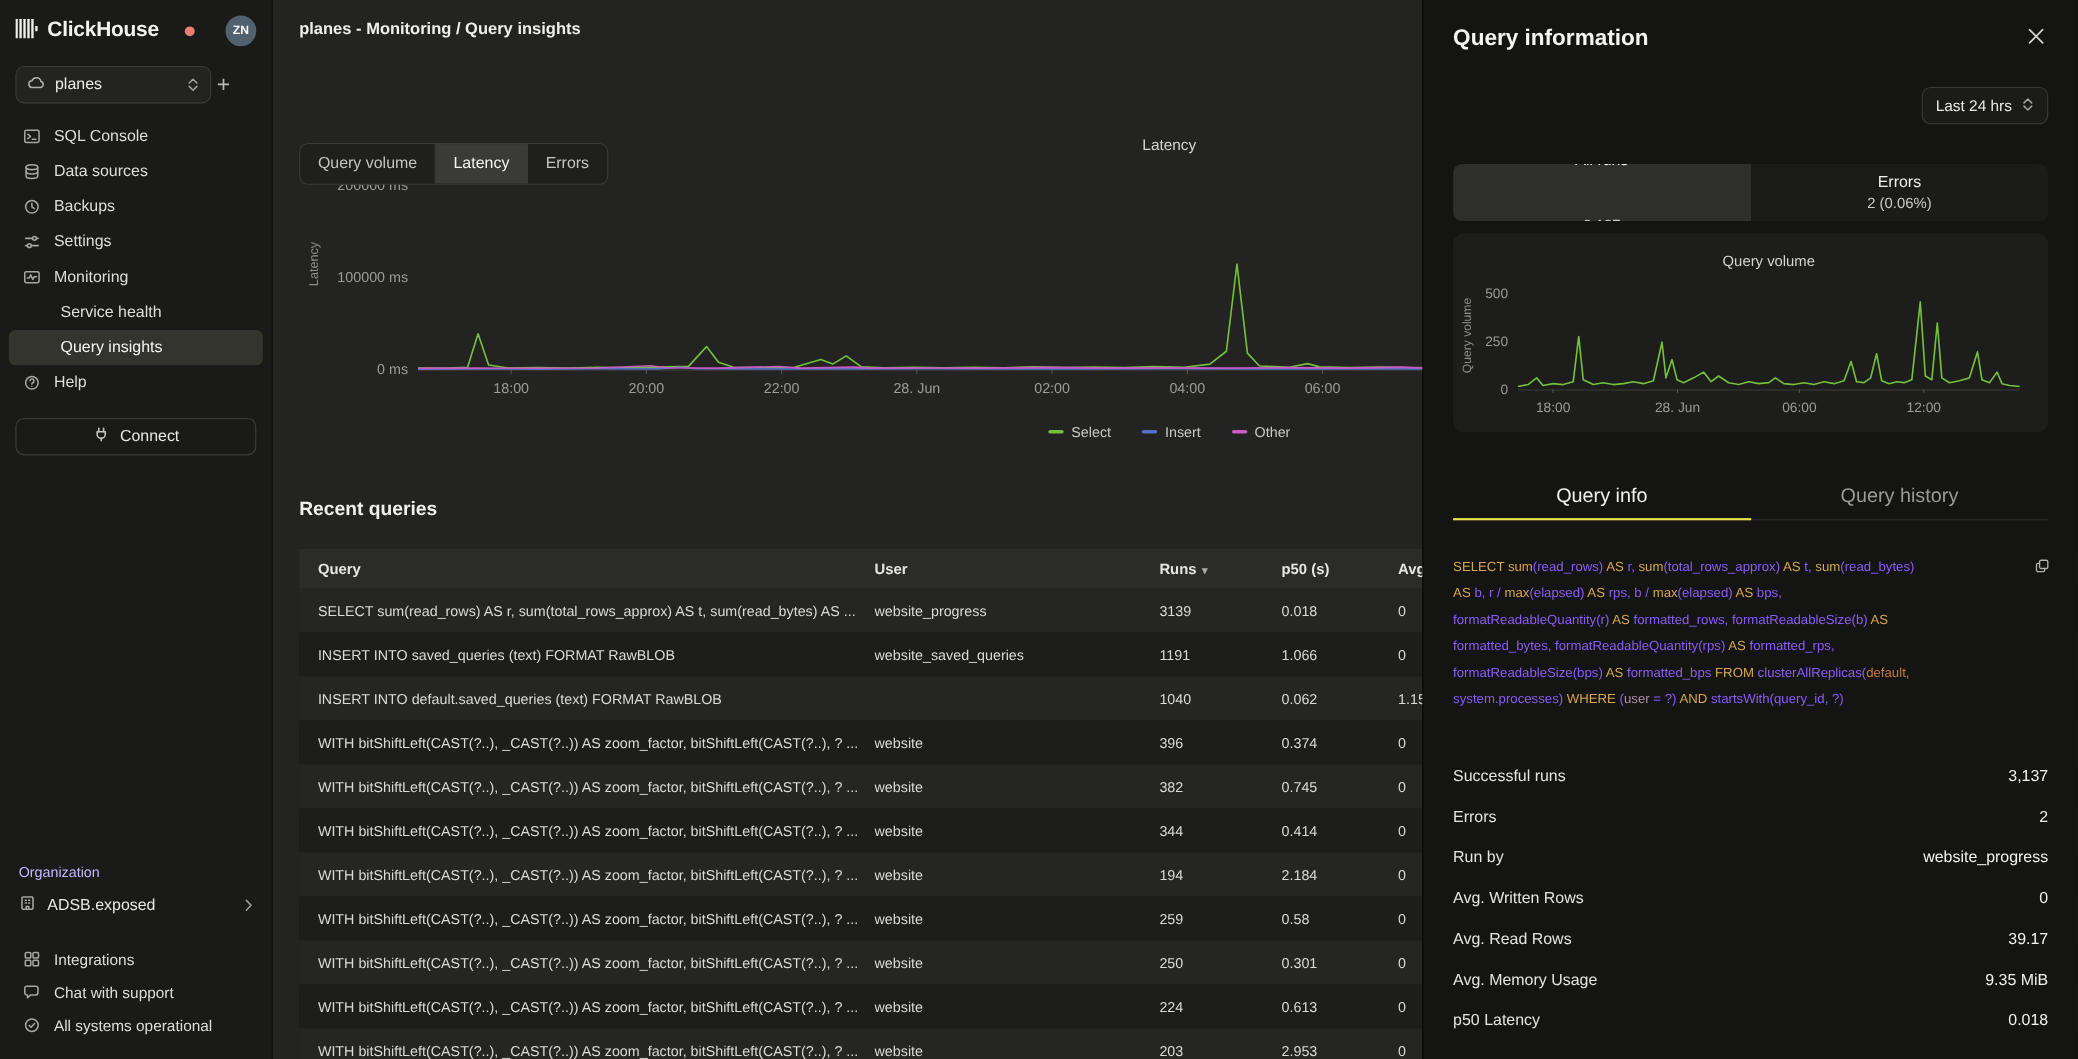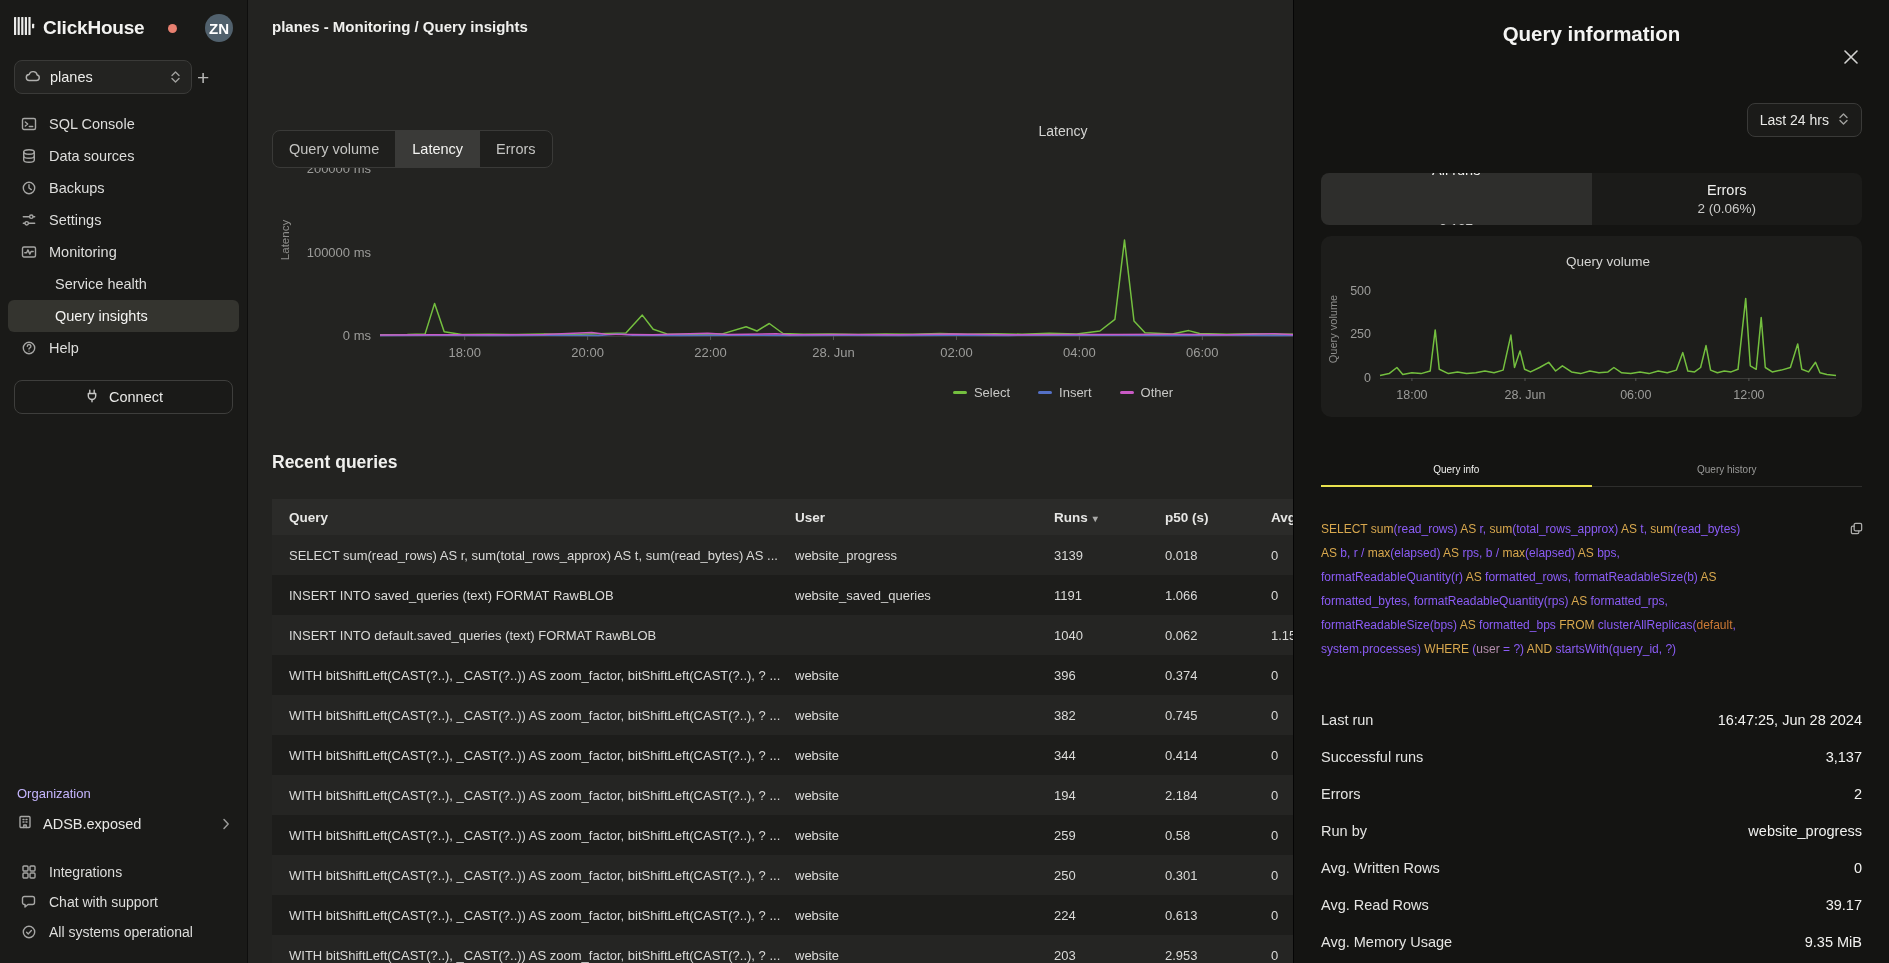--- a/index.html
+++ b/index.html
@@ -6,21 +6,21 @@
   html,body { width:1889px; height:963px; overflow:hidden; background:#232321; }
   body { position:relative; color:#e0e0de; }
   button { background:none; border:none; color:inherit; font-family:inherit; cursor:pointer; }
   svg text { font-family:"Liberation Sans", sans-serif; }
 
   
   .sidebar { position:absolute; left:0; top:0; width:247px; height:963px; background:#1a1a18; display:flex; flex-direction:column; box-shadow:1px 0 0 #0e0e0d; z-index:6; }
   .brand-row { display:flex; align-items:center; padding:14px 14px 10px 14px; }
   .brand { font-size:19px; font-weight:700; color:#f2f2f0; margin-left:8px; letter-spacing:-0.2px; }
   .notif-dot { width:9px; height:9px; border-radius:50%; background:#e88070; margin-left:24px; }
-  .avatar { margin-left:auto; width:28px; height:28px; border-radius:50%; background:#51616d; color:#fff; font-size:15px; font-weight:600; display:flex; align-items:center; justify-content:center; }
+  .avatar { margin-left:auto; width:28px; height:28px; border-radius:50%; background:#51616d; color:#fff; font-size:11px; font-weight:600; display:flex; align-items:center; justify-content:center; }
   .service-row { display:flex; align-items:center; padding:8px 14px 10px 14px; gap:1px; }
   .service-select { width:178px; height:34px; display:flex; align-items:center; gap:9px; padding:0 10px; background:#232321; border:1px solid #3a3a38; border-radius:8px; color:#ececea; font-size:14.5px; }
   .service-select .updown { margin-left:auto; display:flex; }
   .add-btn { color:#b8b8b6; font-size:21px; line-height:1; padding:2px 4px; }
   .nav { padding:4px 8px 0 8px; }
   .nav-item { display:flex; align-items:center; gap:12px; height:32px; padding:0 8px 0 13px; border-radius:6px; color:#dededc; font-size:14.5px; cursor:pointer; }
   .nav-item .nicon { display:flex; width:16px; justify-content:center; }
   .nav-item.sub { padding-left:47px; }
   .nav-item.active { background:#34342f; color:#f4f4f2; }
   .connect-btn { margin:16px 14px 0 14px; height:34px; border:1px solid #3e3e3c; border-radius:8px; display:flex; align-items:center; justify-content:center; gap:9px; color:#e8e8e6; font-size:14.5px; }
@@ -48,33 +48,33 @@
   .thead { height:36px; background:#2b2b29; font-size:13.5px; font-weight:600; color:#e6e6e4; }
   .thead .hcell { white-space:nowrap; overflow:hidden; }
   .caret { font-size:10px; color:#aaaaa8; margin-left:5px; }
   .trow { height:40px; font-size:13px; color:#dadad8; }
   .tbody .trow:nth-child(odd) { background:#252523; }
   .tbody .trow:nth-child(even) { background:#1d1d1b; }
   .tcell { white-space:nowrap; overflow:hidden; padding-right:14px; }
 
   
   .qpanel { position:absolute; right:0; top:0; width:595px; height:963px; background:#141412; z-index:5; padding:0 27px; box-shadow:-1px 0 0 #050505; }
-  .qp-head { display:flex; align-items:center; padding-top:22px;flex-direction:column; }
+  .qp-head { display:flex; align-items:center; padding-top:22px; }
   .qp-title { font-size:20.5px; font-weight:700; color:#f4f4f2; }
   .qp-close { margin-left:auto; padding:4px; display:flex; }
   .qp-range { display:flex; justify-content:flex-end; margin-top:32px; }
   .range-select { height:34px; display:flex; align-items:center; gap:9px; padding:0 12px; background:#1b1b19; border:1px solid #3a3a38; border-radius:8px; font-size:14px; color:#e8e8e6; }
   .qp-stats { margin-top:36px; display:grid; grid-template-columns:1fr 1fr; border-radius:8px; overflow:hidden; }
   .stat-cell { height:52px; display:flex; flex-direction:column; align-items:center; justify-content:center; gap:3px; background:#1b1b19; }
   .stat-cell.active { background:#2e2e2c;gap:43px; }
   .stat-label { font-size:14.5px; color:#f0f0ee; }
   .stat-value { font-size:13.5px; color:#cbcbc9; }
   .qp-chartcard { margin-top:11px; height:181px; background:#1d1d1b; border-radius:10px; }
   .qp-tabs { margin-top:38px; display:flex; border-bottom:1px solid #2e2e2c; }
-  .qp-tab { flex:1; text-align:center; font-size:10px; color:#9a9a98; padding:9px 0 11px 0; position:relative; }
+  .qp-tab { flex:1; text-align:center; font-size:18px; color:#9a9a98; padding:9px 0 11px 0; position:relative; }
   .qp-tab.active { color:#f0f0ee; }
   .qp-tab.active::after { content:""; position:absolute; left:0; right:0; bottom:-1px; height:2px; background:#e9e24e; }
   .qp-code { margin-top:30px; position:relative; font-family:"DejaVu Sans Mono", monospace; font-size:12px; color:#dcdcda; }
   .code-line { height:24px; line-height:24px; white-space:pre; overflow:hidden; }
   .tok-k { color:#d8a84e; } .tok-f { color:#d8a84e; } .tok-i { color:#8b5cf6; }
   .tok-s { color:#cd7a36; } .tok-u { color:#b48ead; }
   .copy-btn { position:absolute; top:2px; right:-4px; padding:2px; display:flex; }
   .qp-details { margin-top:40px; }
   .qd-row { height:37px; display:flex; align-items:center; justify-content:space-between; font-size:14.5px; }
   .qd-label { color:#e4e4e2; }
@@ -452,24 +452,20 @@
     <button class="copy-btn">
       <span><svg width="15" height="15" viewBox="0 0 16 16" fill="none" stroke="#b0b0ae" stroke-width="1.3" stroke-linecap="round" stroke-linejoin="round">
             <rect x="5.5" y="2.5" width="8" height="8" rx="1.5"></rect>
             <path d="M10.5 10.5v1.5a1.5 1.5 0 0 1-1.5 1.5H4A1.5 1.5 0 0 1 2.5 12V7A1.5 1.5 0 0 1 4 5.5h1.5"></path>
           </svg></span>
     </button>
   </div>
 
   <div class="qp-details">
       <div class="qd-row">
-        <span class="qd-label">Last run</span>
-        <span class="qd-value">16:47:25, Jun 28 2024</span>
-      </div>
-      <div class="qd-row">
         <span class="qd-label">Successful runs</span>
         <span class="qd-value">3,137</span>
       </div>
       <div class="qd-row">
         <span class="qd-label">Errors</span>
         <span class="qd-value">2</span>
       </div>
       <div class="qd-row">
         <span class="qd-label">Run by</span>
         <span class="qd-value">website_progress</span>

